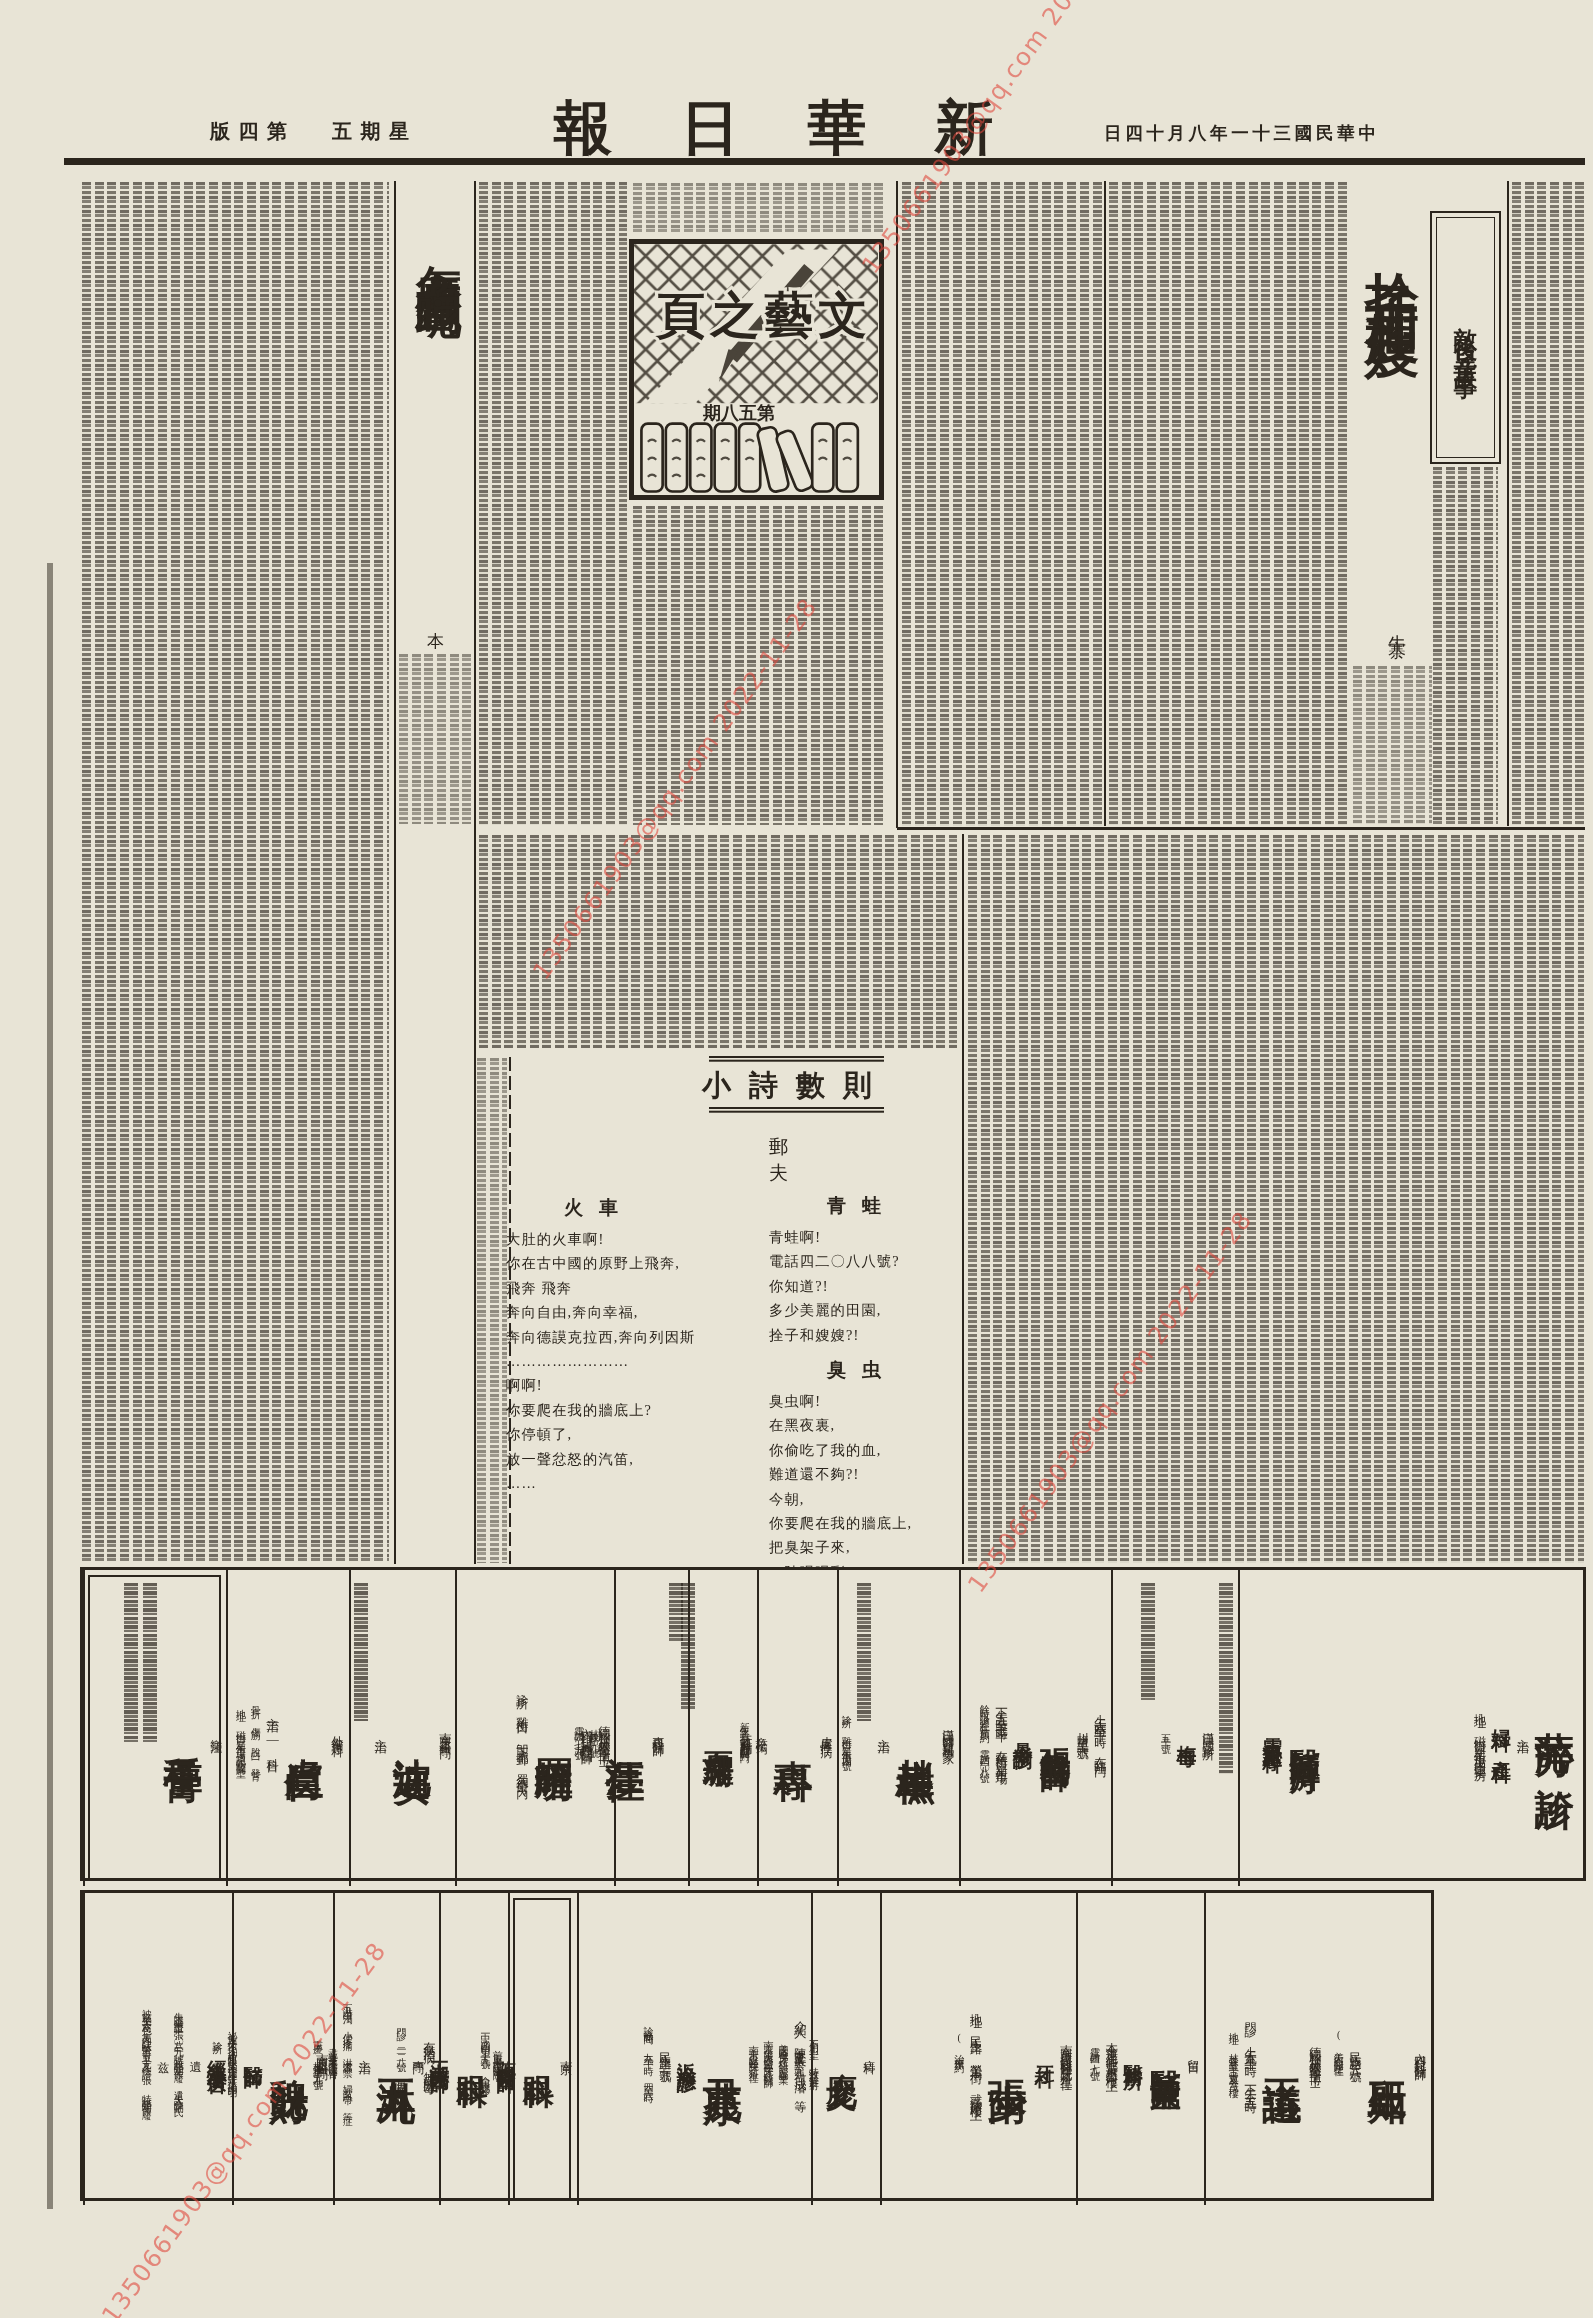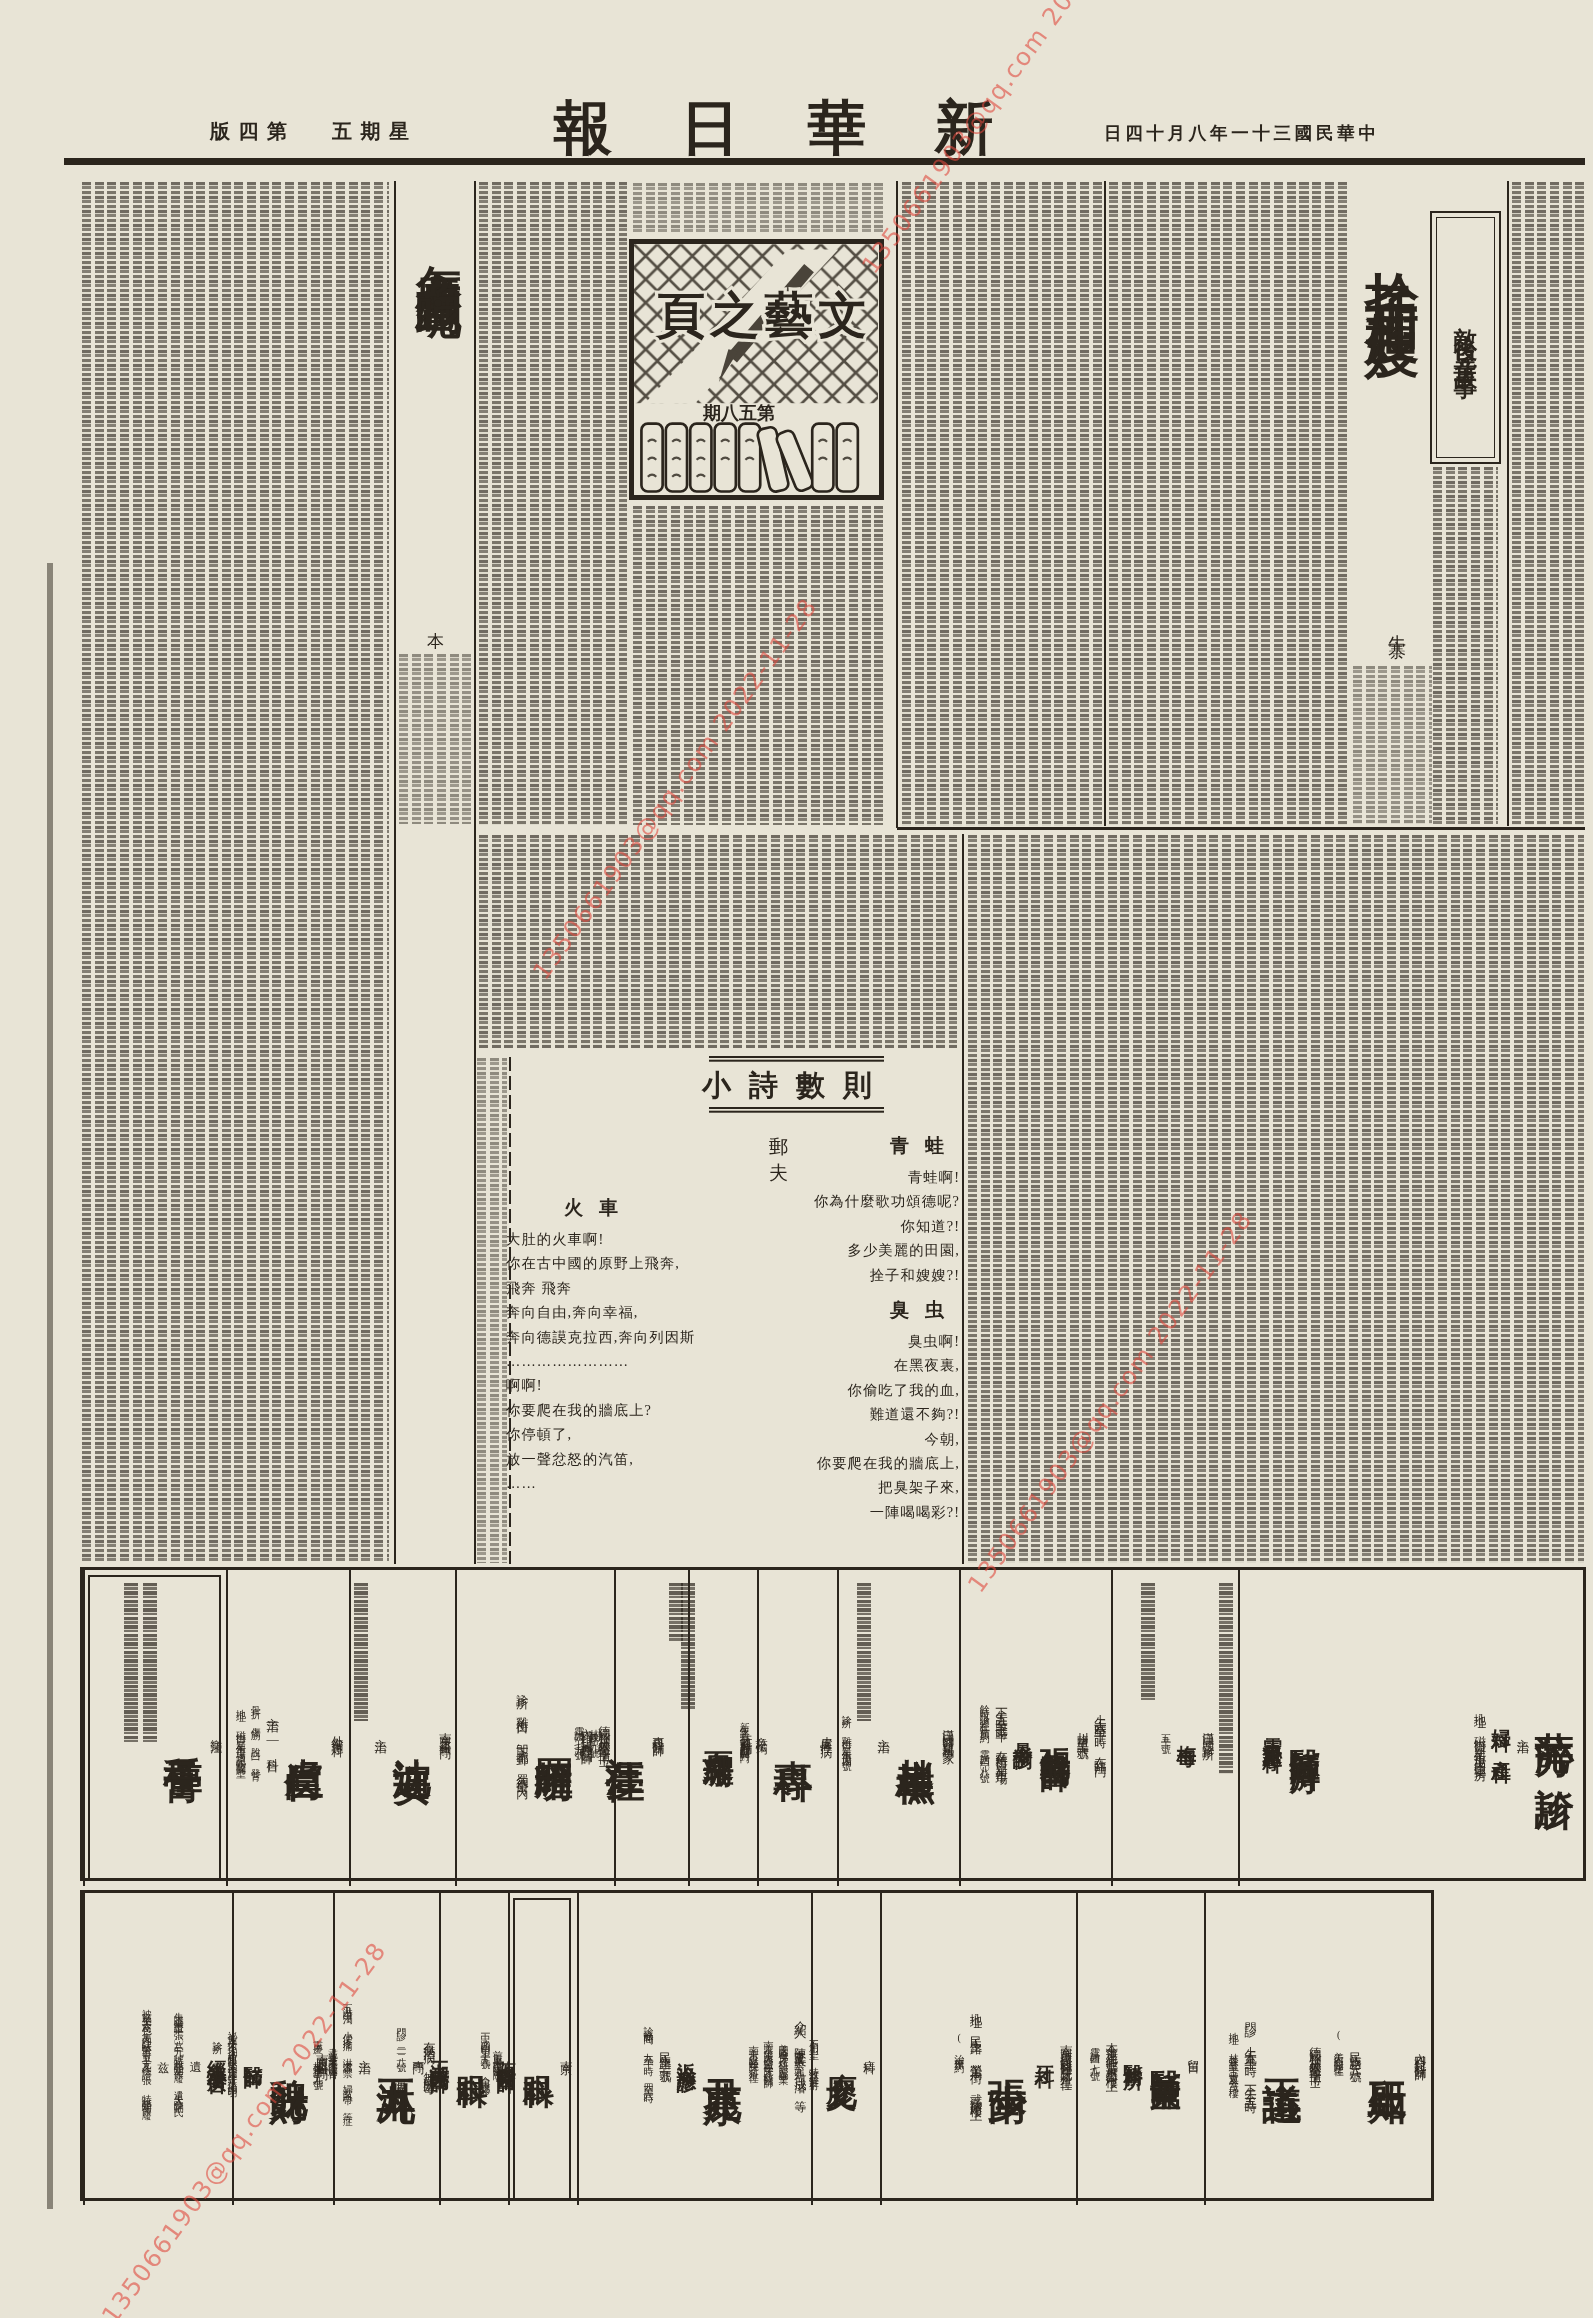--- a/index.html
+++ b/index.html
@@ -131,25 +131,25 @@
   <div class="strip" style="left:82px;top:182px;width:307px;height:1381px;"></div>
   <div class="strip" style="left:968px;top:835px;width:616px;height:728px;"></div>
   <div class="strip" style="left:479px;top:835px;width:478px;height:213px;"></div>
   <div class="strip lite" style="left:477px;top:1058px;width:30px;height:505px;"></div>
 
   <div class="abs" style="left:709px;top:1056px;width:175px;height:2.1px;background:#2b251d;box-shadow:0 3.7px 0 #2b251d;"></div>
   <div class="abs" style="left:690px;top:1066px;width:212px;text-align:center;font-size:29px;font-weight:bold;letter-spacing:18px;">小詩數則</div>
   <div class="abs" style="left:709px;top:1107px;width:175px;height:2.1px;background:#2b251d;box-shadow:0 3.7px 0 #2b251d;"></div>
   <div class="abs" style="left:728px;top:1134px;width:138px;text-align:center;font-size:19px;font-weight:normal;letter-spacing:37px;">郵 夫</div>
 
-  <div class="abs" style="left:769px;top:1123px;width:191px;text-align:right;">
+  <div class="abs" style="left:769px;top:1183px;width:191px;">
     <div>
         <div class="poem-title">青蛙</div>
         <div class="poem-line">青蛙啊!</div>
-        <div class="poem-line">你為什麼歌功頌德呢?</div>
+        <div class="poem-line">電話四二〇八八號?</div>
         <div class="poem-line">你知道?!</div>
         <div class="poem-line">多少美麗的田園,</div>
         <div class="poem-line">拴子和嫂嫂?!</div>
       </div>
     <div>
         <div class="poem-title">臭虫</div>
         <div class="poem-line">臭虫啊!</div>
         <div class="poem-line">在黑夜裏,</div>
         <div class="poem-line">你偷吃了我的血,</div>
         <div class="poem-line">難道還不夠?!</div>

